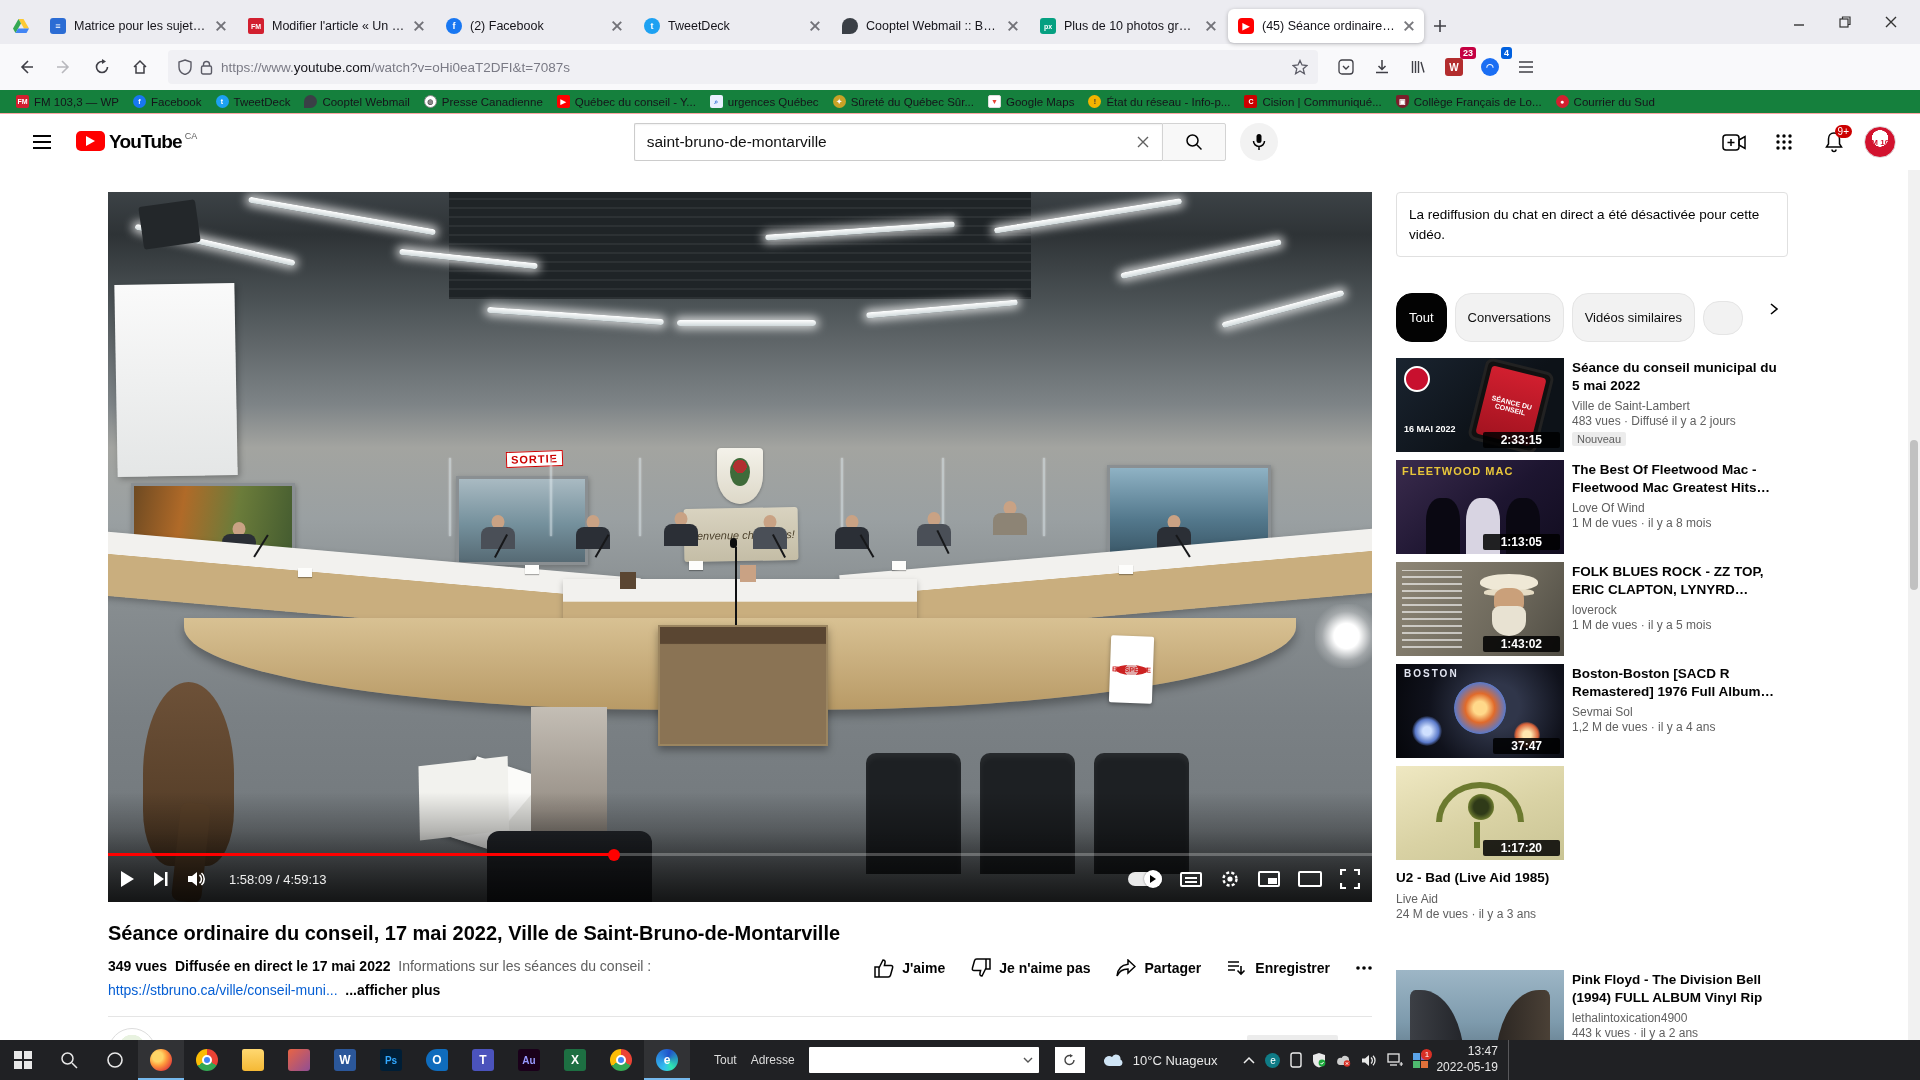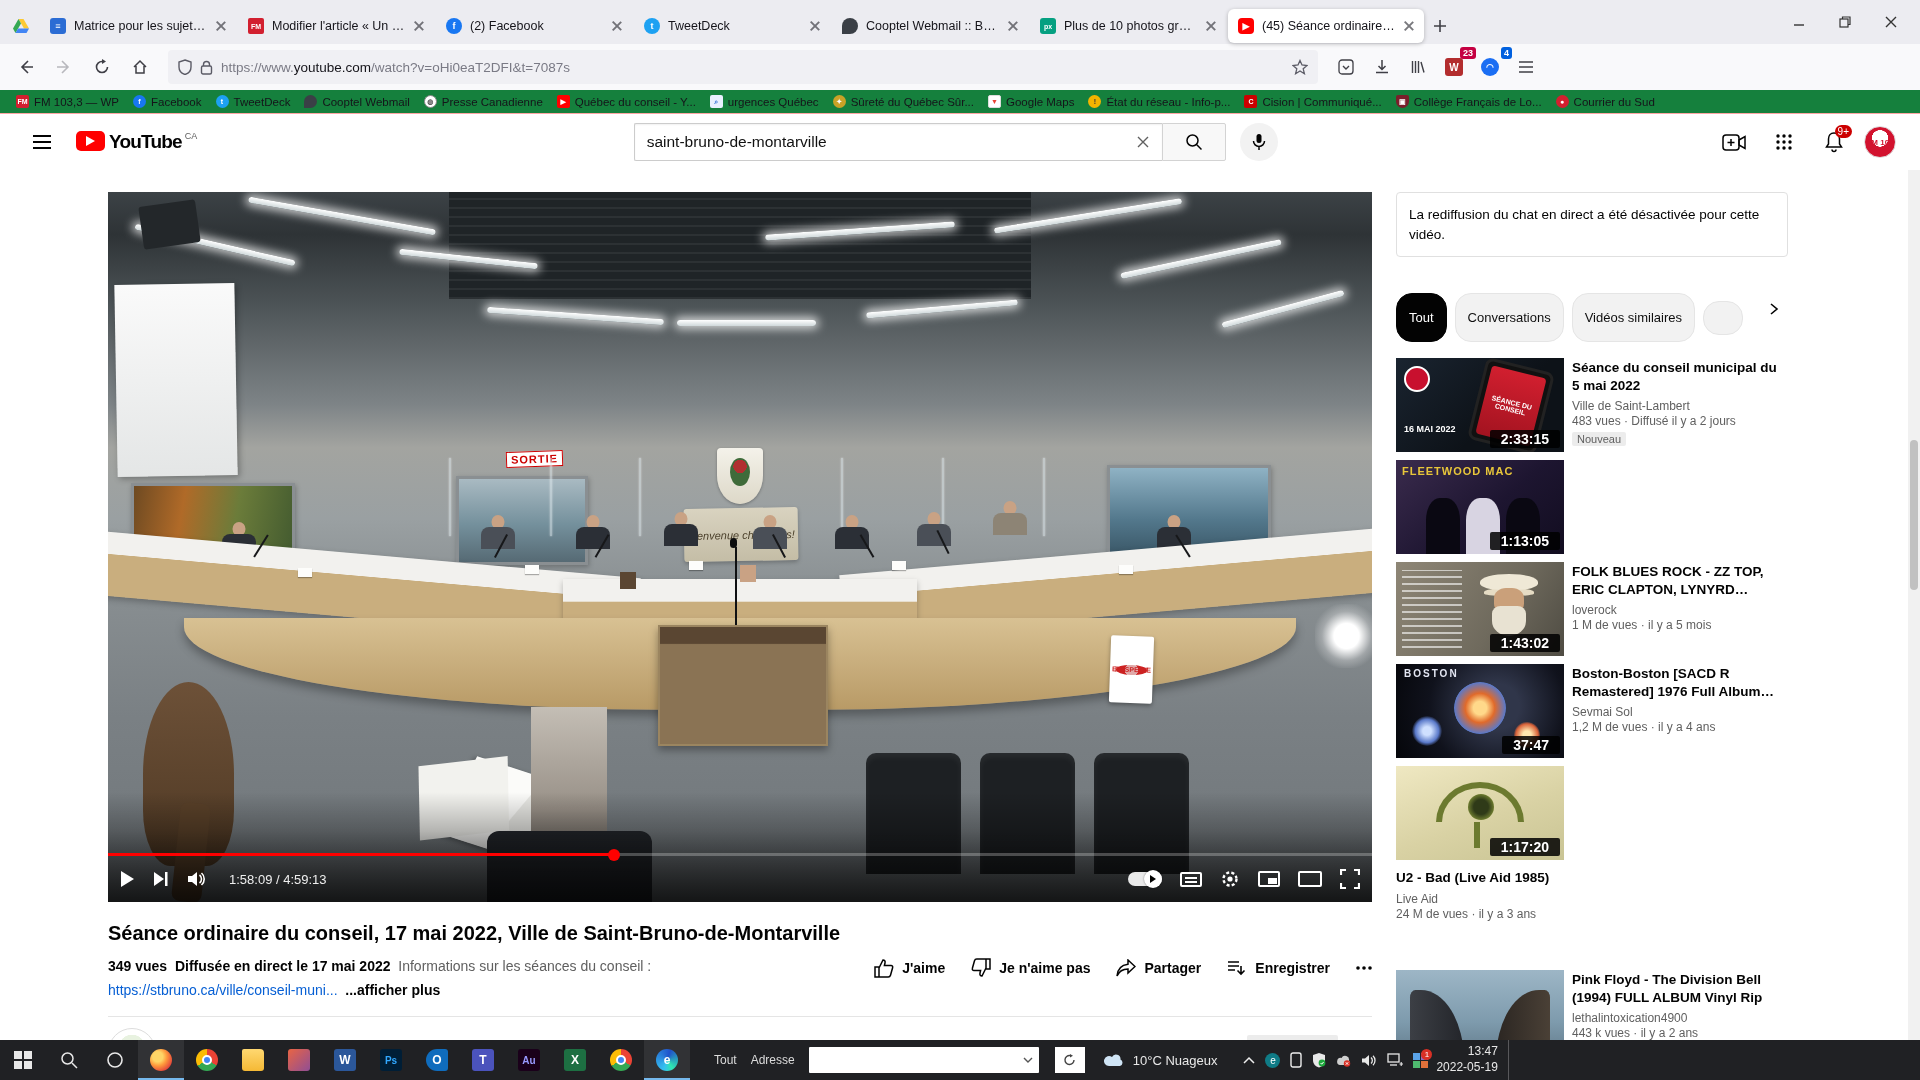--- a/index.html
+++ b/index.html
@@ -182,22 +182,22 @@
   .notice { border:1px solid #e0e0e0; border-radius:4px; padding:12px; font-size:13.5px; color:#030303; line-height:1.45; }
   .chips { display:flex; gap:8px; margin-top:36px; align-items:center; position:relative; overflow:hidden; padding-right:26px; }
   .chip { background:#f2f2f2; border:1px solid #e5e5e5; color:#0f0f0f; font-size:13px; padding:16px 12px; border-radius:16px; white-space:nowrap; }
   .chip.sel { background:#030303; color:#fff; border-color:#030303; }
   .chip.cut { width:40px; flex:0 0 auto; }
   .chips-arrow { position:absolute; right:0; top:2px; width:28px; height:28px; background:#fff; display:flex; align-items:center; justify-content:center;
     color:#030303; }
   .vlist { margin-top:16px; display:flex; flex-direction:column; gap:8px; }
   .vitem { display:flex; gap:8px; height:94px; }
   .thumb { position:relative; width:168px; height:94px; border-radius:0; flex:0 0 auto; overflow:hidden; }
-  .dur { position:absolute; right:4px; bottom:4px; background:rgba(0,0,0,.85); color:#fff; font-size:14px; font-weight:bold;
-    padding:1px 11px; border-radius:2px; }
+  .dur { position:absolute; right:4px; bottom:4px; background:rgba(0,0,0,.85); color:#fff; font-size:12px; font-weight:bold;
+    padding:1px 18px; border-radius:2px; }
   .vinfo { display:flex; flex-direction:column; padding-top:1px; min-width:0; }
   .vtitle { font-size:13.5px; font-weight:bold; color:#030303; line-height:1.3; max-height:36px; overflow:hidden; }
   .vchan { font-size:12px; color:#606060; margin-top:5px; }
   .vmeta { font-size:12px; color:#606060; margin-top:1px; }
   .vbadge { display:inline-block; background:#ececec; color:#606060; font-size:11px; padding:1px 5px; border-radius:2px; margin-top:4px; width:fit-content; }
 
   .th0 { background:linear-gradient(135deg,#1a2430,#0d1218 60%); }
   .th0 .phone { position:absolute; right:18px; top:6px; width:70px; height:84px; background:#111; border-radius:8px; transform:rotate(14deg); border:3px solid #222; }
   .th0 .phone i { position:absolute; inset:4px; background:linear-gradient(#d11f2f,#a31320); border-radius:4px; display:flex; flex-direction:column;
     align-items:center; justify-content:center; color:#fff; font-style:normal; font-size:7px; font-weight:bold; text-align:center; }
@@ -770,20 +770,25 @@
       </div>
 
       <div class="vitem">
         <div class="thumb th1">
           <span class="t">FLEETWOOD MAC</span>
           <span class="fig" style="left:30px"></span>
           <span class="fig w" style="left:70px"></span>
           <span class="fig" style="left:110px"></span>
           <span class="dur">1:13:05</span>
         </div>
+        <div class="vinfo">
+          <div class="vtitle">The Best Of Fleetwood Mac - Fleetwood Mac Greatest Hits…</div>
+          <div class="vchan">Love Of Wind</div>
+          <div class="vmeta">1 M de vues · il y a 8 mois</div>
+        </div>
       </div>
 
       <div class="vitem">
         <div class="thumb th2">
           <span class="lines"></span>
           <span class="hat"></span>
           <span class="face"></span>
           <span class="beard"></span>
           <span class="dur">1:43:02</span>
         </div>

